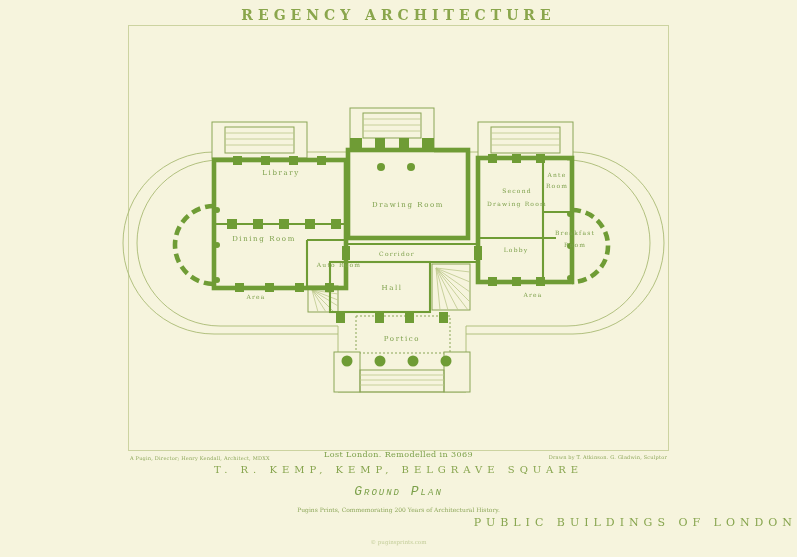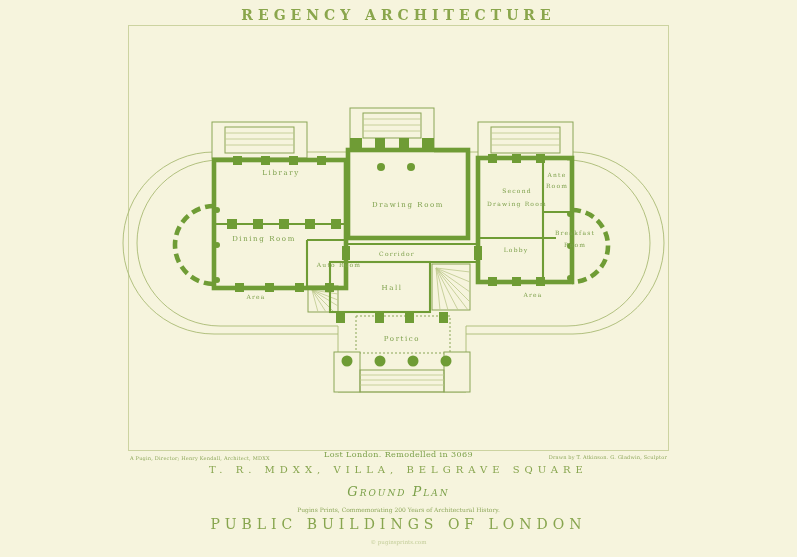--- a/index.html
+++ b/index.html
@@ -36,23 +36,23 @@
     text-anchor:middle;
   }
   .lbl-sm{font-size:6px;letter-spacing:1.2px;}
   
   .ftext{position:absolute;left:0;width:100%;text-align:center;color:#7ba049;}
   .caption-center{top:450px;font-size:8px;letter-spacing:0.4px;}
   .credit{position:absolute;top:455px;font-size:5px;color:#8fa85c;letter-spacing:0.2px;}
   .credit-left{left:130px;}
   .credit-right{right:130px;top:454px;text-align:right;}
   .villa-title{top:464px;font-size:10px;letter-spacing:5px;color:#87a54e;}
-  .plan-label{top:484px;font-size:13px;font-style:italic;font-variant:small-caps;letter-spacing:2px;color:#7ba049;}
+  .plan-label{top:484px;font-size:13px;font-style:italic;font-variant:small-caps;letter-spacing:2px;color:#7ba049;font-family:Liberation Mono, monospace;}
   .series-note{top:506px;font-size:6px;color:#8fa85c;}
-  .series-title{top:516px;font-size:14px;letter-spacing:5px;color:#87a54e;}
+  .series-title{top:516px;font-size:11px;letter-spacing:5px;color:#87a54e;text-align:right;}
   .watermark{top:539px;font-size:5.5px;color:#c2cc97;}
 </style>
 </head>
 <body>
 
 <div class="plate">
 
   <div class="plate-title">REGENCY ARCHITECTURE</div>
   <div class="frame"></div>
 
@@ -184,19 +184,19 @@
       <text class="lbl lbl-sm" x="516" y="252">Lobby</text>
       <text class="lbl lbl-sm" x="256" y="299">Area</text>
       <text class="lbl lbl-sm" x="533" y="297">Area</text>
       <text class="lbl" x="402" y="341">Portico</text>
     </g>
   </svg>
 
   <div class="ftext caption-center">Lost London. Remodelled in 3069</div>
   <div class="credit credit-left">A Pugin, Director; Henry Kendall, Architect, MDXX</div>
   <div class="credit credit-right">Drawn by T. Atkinson. G. Gladwin, Sculptor</div>
-  <div class="ftext villa-title">T. R. MDXX, VILLA, BELGRAVE SQUARE</div>
+  <div class="ftext villa-title">T. R. KEMP, KEMP, BELGRAVE SQUARE</div>
   <div class="ftext plan-label">Ground Plan</div>
   <div class="ftext series-note">Pugins Prints, Commemorating 200 Years of Architectural History.</div>
   <div class="ftext series-title">PUBLIC BUILDINGS OF LONDON</div>
   <div class="ftext watermark">© puginsprints.com</div>
 
 </div>
 
 </body></html>

